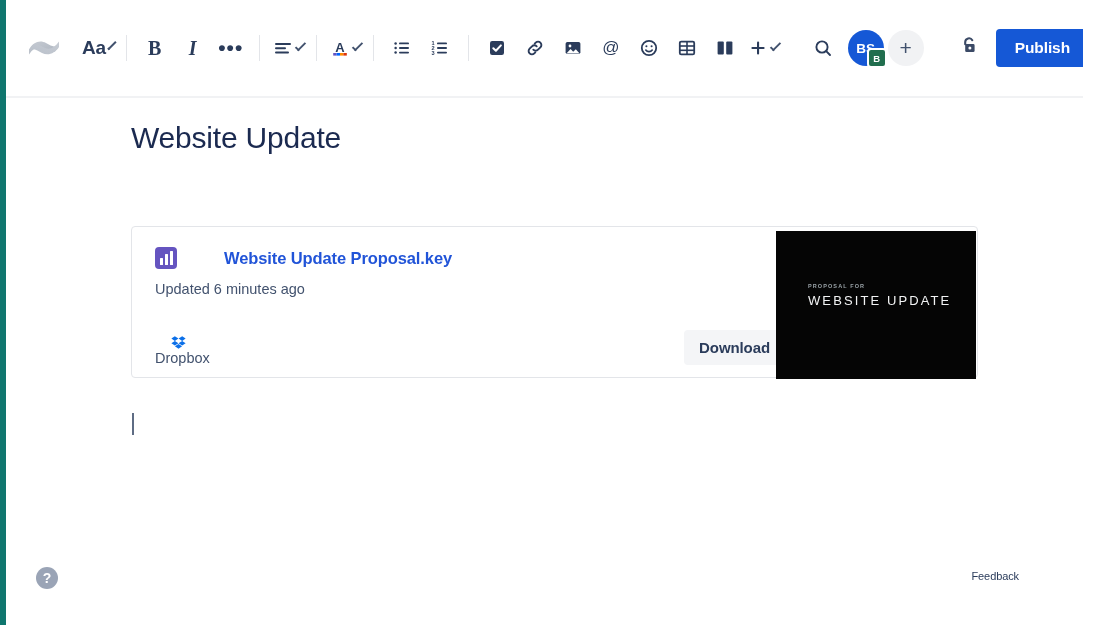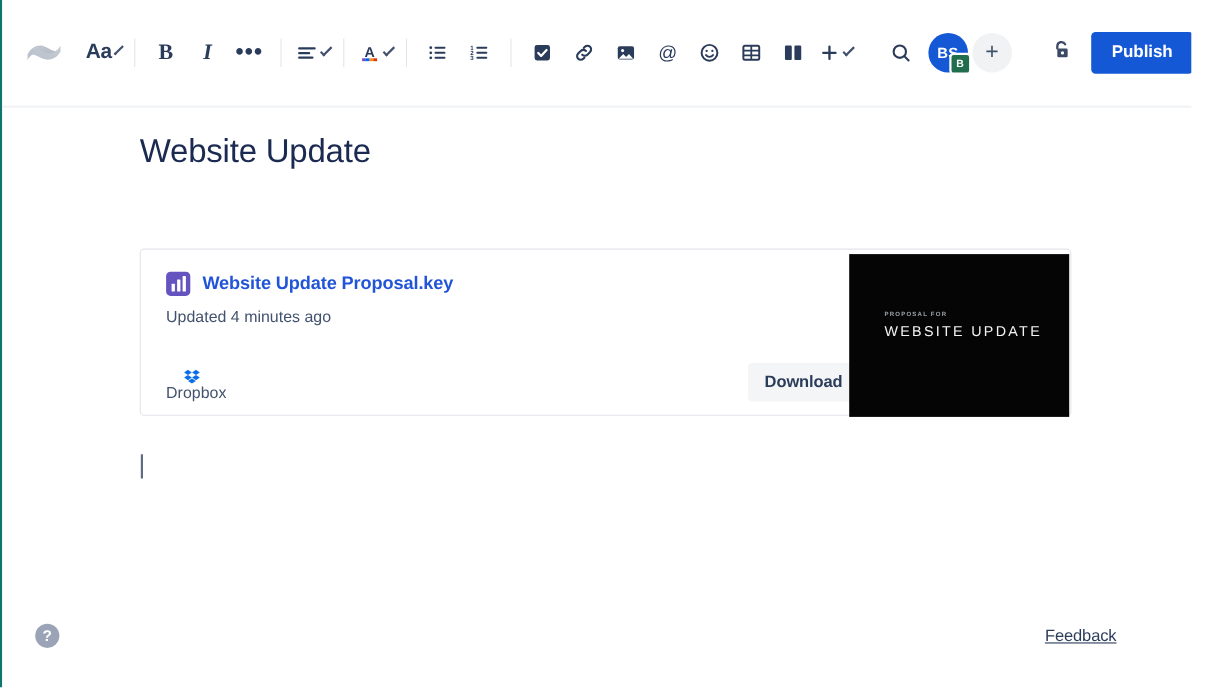--- a/index.html
+++ b/index.html
@@ -12,21 +12,21 @@
     font-family: "Liberation Sans", sans-serif;
     -webkit-font-smoothing: antialiased;
   }
   .app {
     position: relative;
     width: 1083px;
     height: 625px;
     background: #ffffff;
     overflow: hidden;
     box-sizing: border-box;
-    border-left: 2px solid #0f766e;
+    border-left: 6px solid #0f766e;
   }
 
   
   .toolbar {
     position: absolute;
     left: 0; top: 0;
     width: 1101px;
     height: 98px;
     background: #ffffff;
     border-bottom: 2px solid #f1f2f4;
@@ -203,20 +203,21 @@
     background: #ffffff;
     margin: 0 1px;
     border-radius: 0.5px;
   }
   .fc-filename {
     font-size: 16.5px;
     font-weight: 700;
     color: #2154d8;
     cursor: pointer;
     letter-spacing: -0.1px;
+    margin-left: 36px;
   }
   .fc-updated {
     position: absolute;
     left: 23px; top: 54px;
     font-size: 14.5px;
     color: #42526e;
   }
   .fc-source {
     position: absolute;
     left: 23px; top: 108px;
@@ -289,25 +290,24 @@
     font-size: 14px;
     font-weight: 700;
     display: flex;
     align-items: center;
     justify-content: center;
     cursor: pointer;
   }
   .feedback-link {
     position: absolute;
     right: 88px; top: 472px;
-    font-size: 15px;
+    font-size: 11px;
     color: #2b3c5b;
     cursor: pointer;
     letter-spacing: -0.1px;
-    text-decoration: underline;
   }
 
   
   .scroll-track {
     position: absolute;
     right: 0; top: 0;
     width: 14px;
     height: 527px;
     background: transparent;
   }
@@ -533,21 +533,21 @@
     <div class="file-card">
       <div class="fc-title-row">
         <span class="key-icon">
           <i style="height:7px"></i>
             <i style="height:11px"></i>
             <i style="height:14px"></i>
         </span>
         <span class="fc-filename">Website Update Proposal.key</span>
       </div>
 
-      <div class="fc-updated">Updated 4 minutes ago</div>
+      <div class="fc-updated">Updated 6 minutes ago</div>
 
       <div class="fc-source">
         <span class="dropbox-icon">
           <svg viewBox="0 0 16 16" width="15" height="15">
             <g fill="#0b6fe8">
               <path d="M4.1 1.3L0.4 3.8l3.7 2.5L7.9 3.8z"></path>
               <path d="M11.9 1.3L8.1 3.8l3.8 2.5 3.7-2.5z"></path>
               <path d="M0.4 8.8l3.7 2.5 3.8-2.5L4.1 6.3z"></path>
               <path d="M11.9 6.3L8.1 8.8l3.8 2.5 3.7-2.5z"></path>
               <path d="M4.2 12.1l3.8 2.5 3.8-2.5L8 9.7z"></path>

